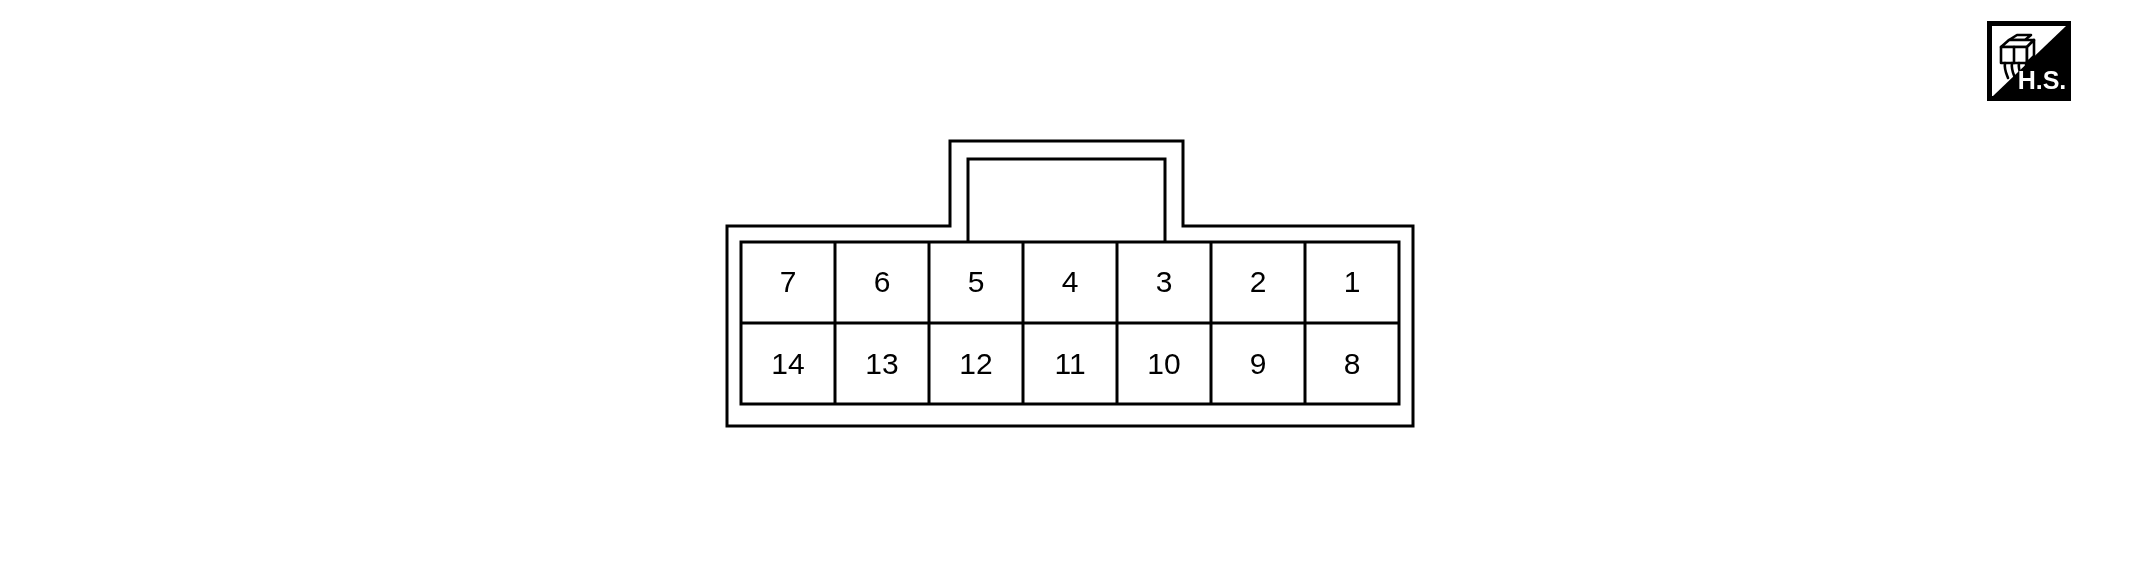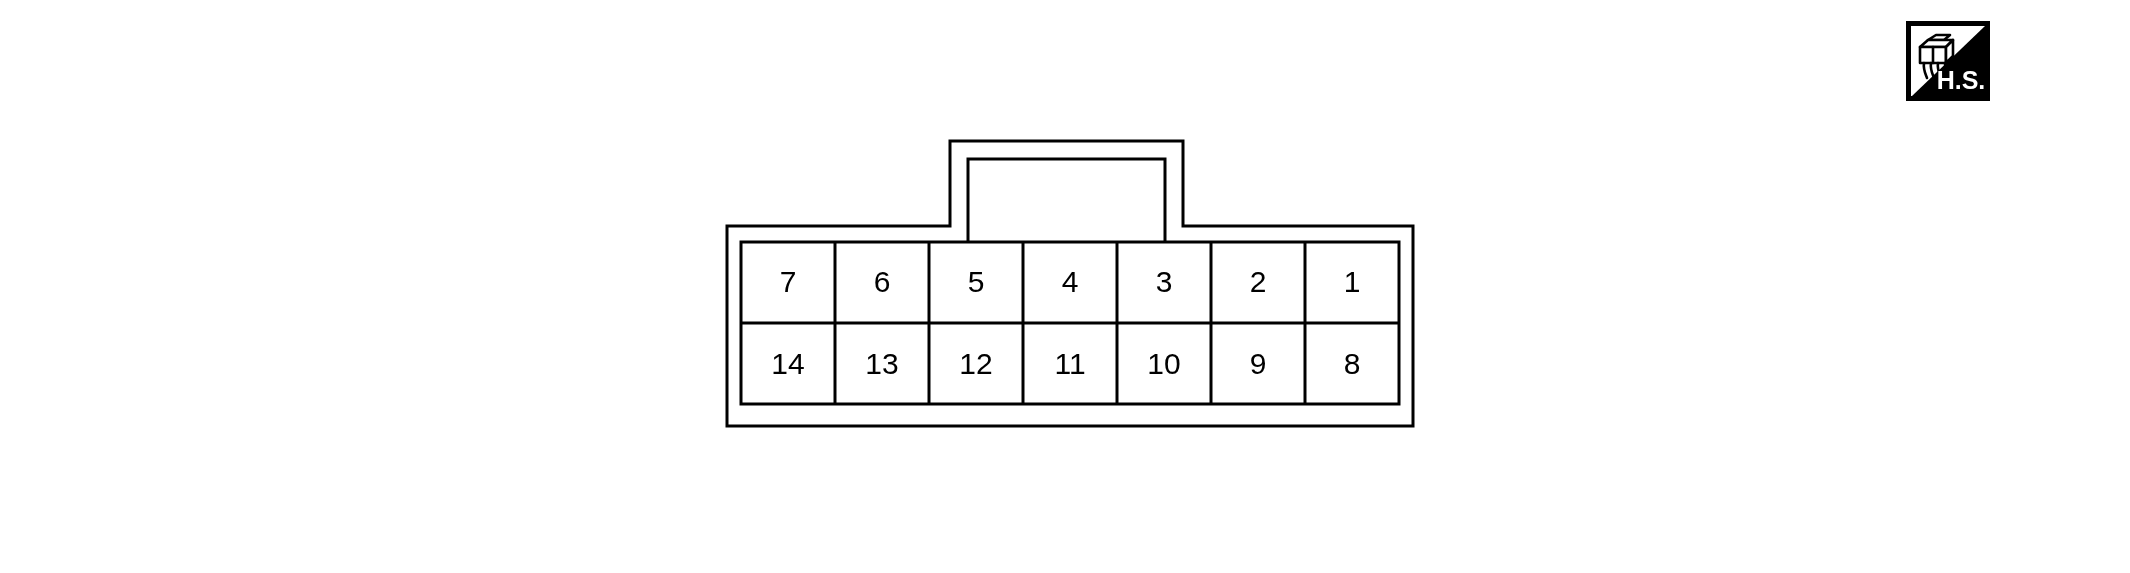--- a/index.html
+++ b/index.html
@@ -37,21 +37,21 @@
     font-family: "Liberation Sans", sans-serif;
     font-size: 30px;
     fill: #000000;
     text-anchor: middle;
     dominant-baseline: middle;
   }
 
   
   .hs-badge {
     position: absolute;
-    left: 1906px;
+    left: 1987px;
     top: 21px;
     width: 84px;
     height: 92px;
   }
   .hs-badge-svg {
     display: block;
     width: 84px;
     height: 80px;
   }
   .hs-text {

